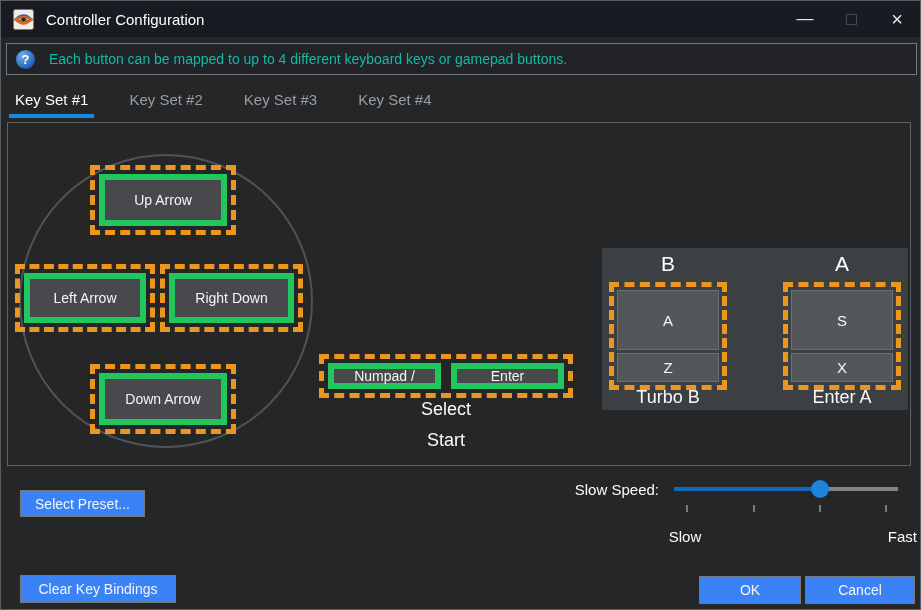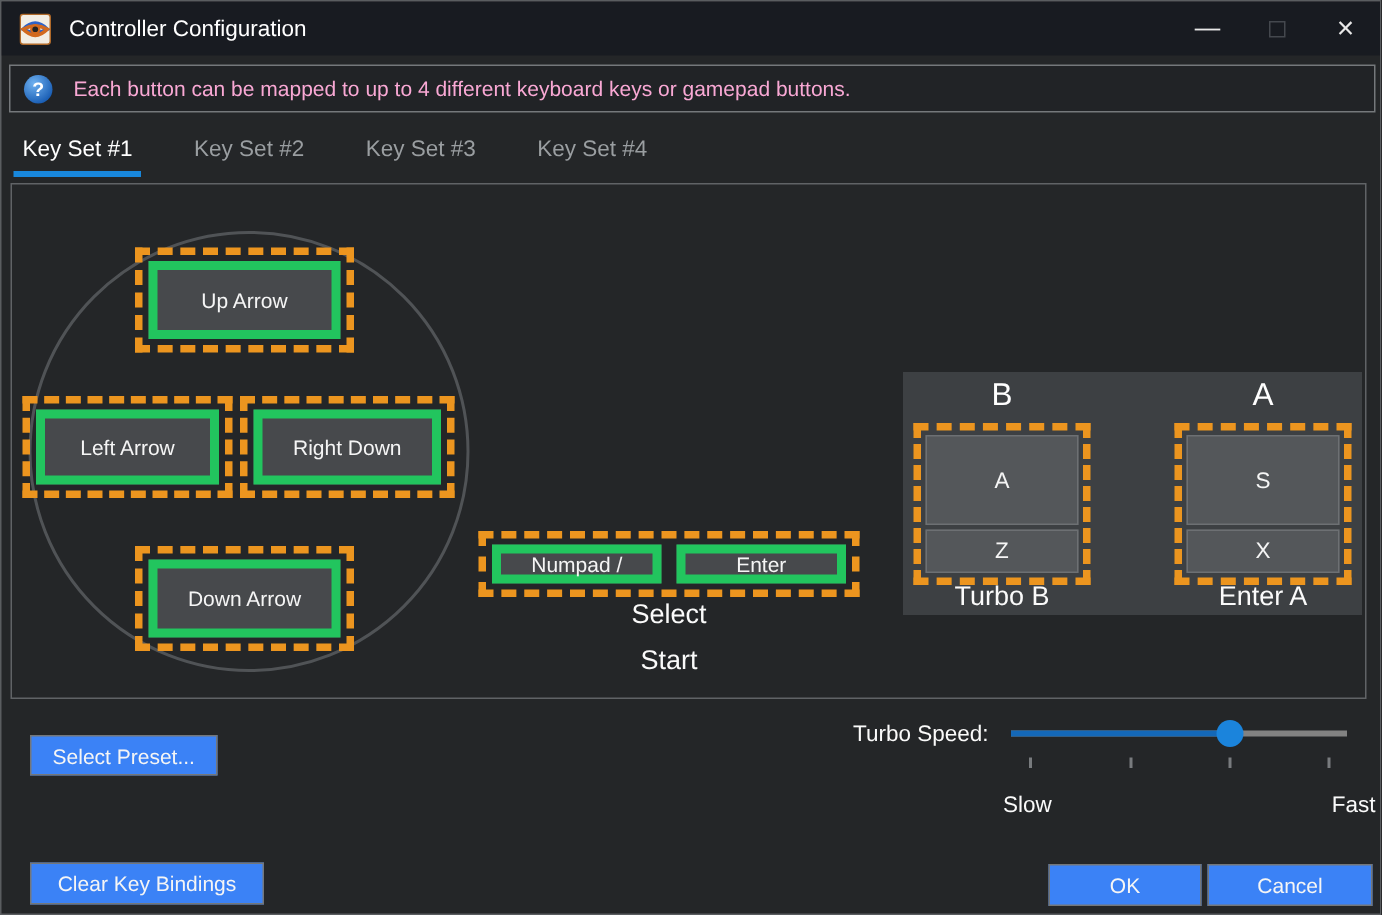--- a/index.html
+++ b/index.html
@@ -27,21 +27,21 @@
     position:absolute; left:5px; top:42px; width:911px; height:32px;
     border:1px solid #75787b; background:#212326;
     display:flex; align-items:center;
   }
   .help-icon {
     width:19px; height:19px; margin-left:9px; border-radius:50%;
     background:radial-gradient(circle at 35% 30%, #6fb1f0, #1b5fb5 75%);
     color:#fff; font-size:13px; font-weight:bold;
     display:flex; align-items:center; justify-content:center; flex:0 0 auto;
   }
-  .info-text { margin-left:14px; font-size:14px; color:#f9a8d4; }
+  .info-text { margin-left:14px; font-size:14px; color:#14b8a6; }
   
   .tabbar { position:absolute; left:6px; top:84px; display:flex; }
   .tab { font-size:15px; color:#9a9ea1; padding:6px 8px 10px 8px; margin-right:25px; cursor:pointer; position:relative; }
   .tab.active { color:#ffffff; }
   .tab.active::after {
     content:""; position:absolute; left:2px; right:2px; bottom:0; height:4px;
     background:var(--accent-blue);
   }
   
   .main-panel {
@@ -190,21 +190,21 @@
           <div class="turbo-key big">S</div>
           <div class="turbo-key small">X</div>
         </div>
         <div class="turbo-label">Enter A</div>
       </div>
     </div>
   </div>
 
   <div class="gray-btn btn-preset">Select Preset...</div>
 
-  <div class="turbo-speed-label">Turbo Speed:</div>
+  <div class="turbo-speed-label">Slow Speed:</div>
   <div class="slider">
     <div class="track"></div>
     <div class="fill" id="slider-fill" style="width: 145.6px; background: rgb(20, 104, 184);"></div>
     <div class="thumb" id="slider-thumb" style="left: 136.6px; background: rgb(27, 132, 220);"></div>
   </div>
   <div class="slider-ticks">
     <span style="left:12px"></span>
     <span style="left:79px"></span>
     <span style="left:145px"></span>
     <span style="left:211px"></span>

